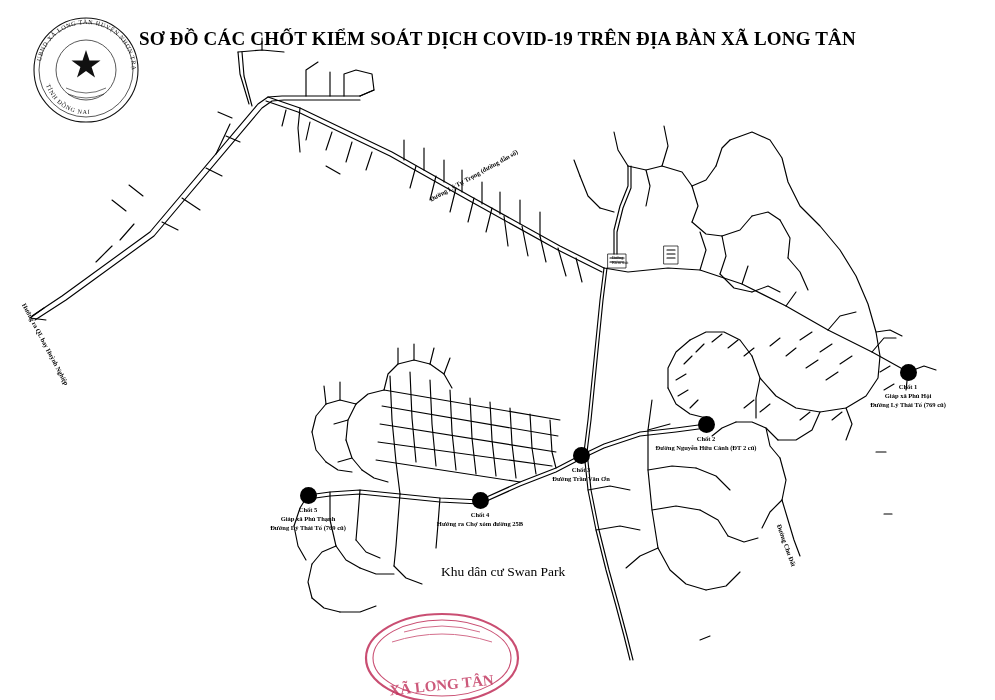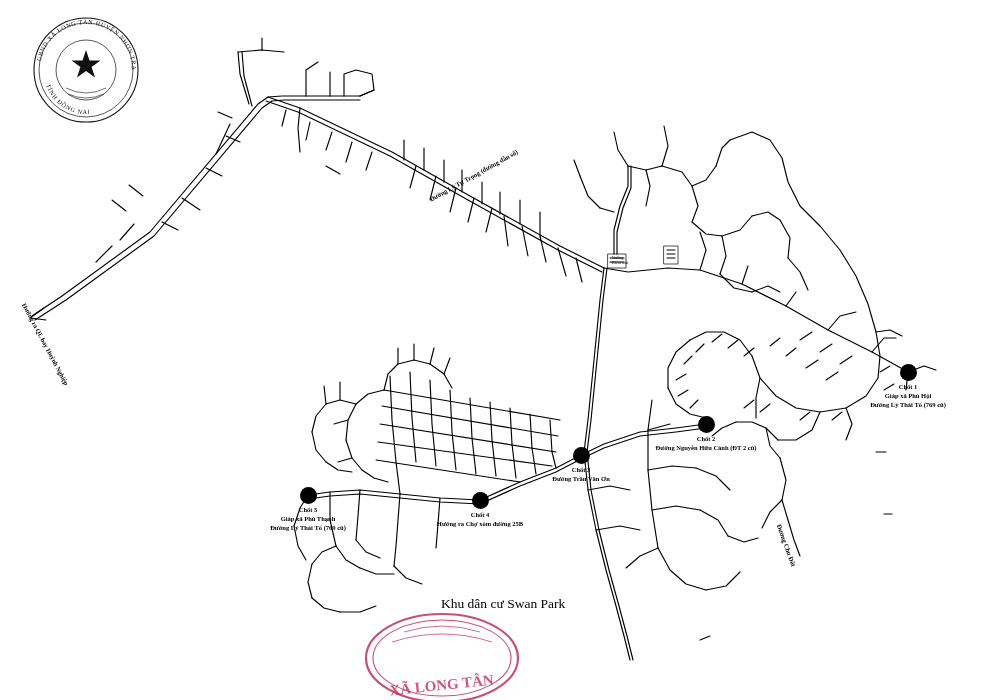--- a/index.html
+++ b/index.html
@@ -117,20 +117,21 @@
     font-size: 4px;
     line-height: 1.2;
     white-space: nowrap;
   }
 </style>
 </head>
 <body>
 
 <div id="map-root">
 
+  <div class="title">SƠ ĐỒ CÁC CHỐT KIỂM SOÁT DỊCH COVID-19 TRÊN ĐỊA BÀN XÃ LONG TÂN</div>
 
   <div class="seal">
     <svg width="128" height="120" viewBox="0 0 128 120">
       <g fill="none" stroke="#111" stroke-width="1.1">
         <ellipse cx="64" cy="60" rx="52" ry="52"></ellipse>
         <ellipse cx="64" cy="60" rx="47" ry="47" stroke-width="0.7"></ellipse>
         <ellipse cx="64" cy="60" rx="30" ry="30" stroke-width="0.7"></ellipse>
       </g>
       <g fill="#111">
         <polygon points="64,40 67.5,50.5 78.5,50.5 69.6,57 73,67.5 64,61 55,67.5 58.4,57 49.5,50.5 60.5,50.5"></polygon>
@@ -375,21 +376,21 @@
     <span>Đường</span><br>
     <span>Kiểm soát</span>
   </div>
 
   <div class="street-label" style="left:430px; top:196px; transform: rotate(-29deg);">Đường Lý Tự Trọng (đường dẫn số)</div>
 
   <div class="street-label" style="left:779px; top:521px; transform: rotate(70deg);">Đường Chu Đất</div>
 
   <div class="arrow-label" style="left:24px; top:300px; transform: rotate(62deg);">Hướng ra QL bay Huỳnh Nghiệp</div>
 
-  <div class="area-label" style="left:441px; top:596px;">Khu dân cư Swan Park</div>
+  <div class="area-label" style="left:441px; top:564px;">Khu dân cư Swan Park</div>
 
   <div class="checkpoint" style="left:908px; top:372px;">
     <div class="cp-dot"></div>
     <div class="cp-label">
       <span class="l1">Chốt 1</span>
       <span class="l2">Giáp xã Phú Hội</span>
       <span class="l3">Đường Lý Thái Tổ (769 cũ)</span>
     </div>
   </div>
 

